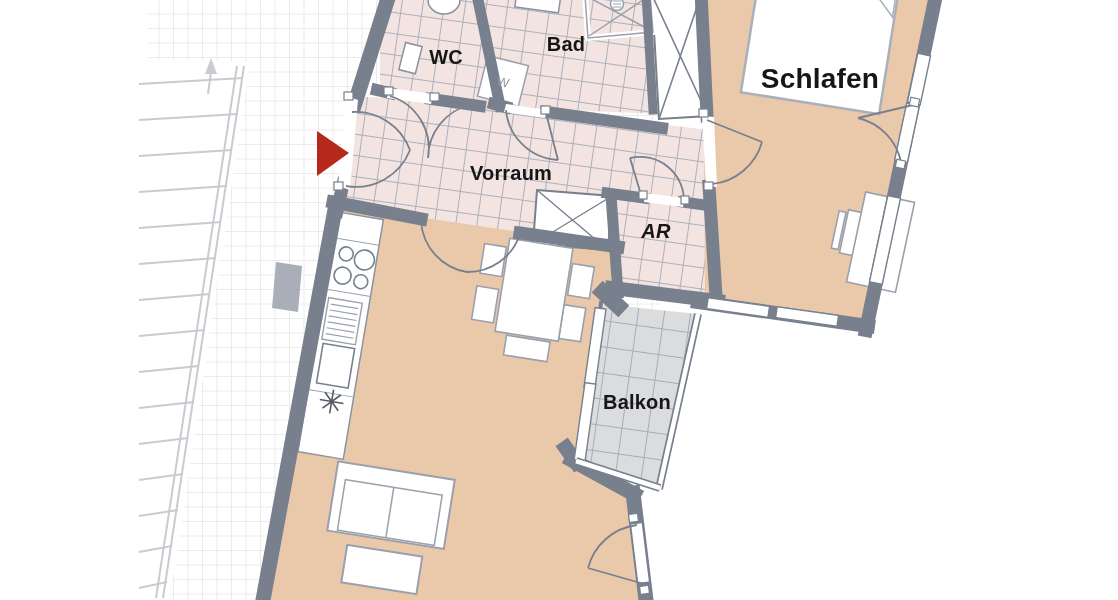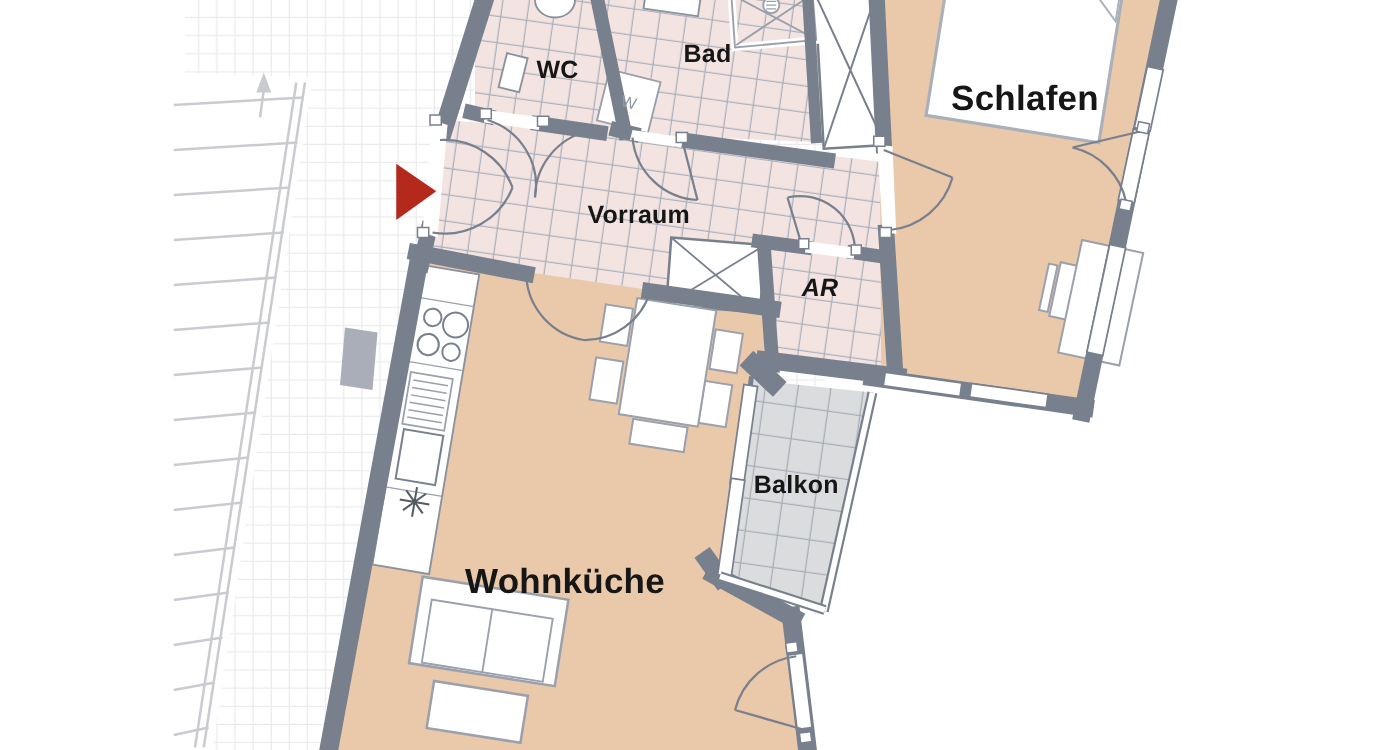--- a/index.html
+++ b/index.html
@@ -226,16 +226,15 @@
   </g>
 
   <polygon points="317,131 317,176 349,153" fill="#b5291c"></polygon>
 </svg>
 
   <div class="room-label" style="left:446px; top:57px;">WC</div>
   <div class="room-label" style="left:566px; top:44px;">Bad</div>
   <div class="room-label big" style="left:820px; top:51px;">Schlafen</div>
   <div class="room-label" style="left:477px; top:173px;margin-left:34px;">Vorraum</div>
   <div class="room-label" style="left:656px; top:231px;font-style:italic;">AR</div>
-  <div class="room-label" style="left:637px; top:389px;text-align:center;">Balkon</div>
-  <div class="room-label big" style="left:452px; top:437px;">Wohnküche</div>
+  <div class="room-label" style="left:637px; top:402px;text-align:center;">Balkon</div>
   <div class="appliance-label" style="left:503px; top:82px;">W</div>
 </div>
 
 </body></html>

